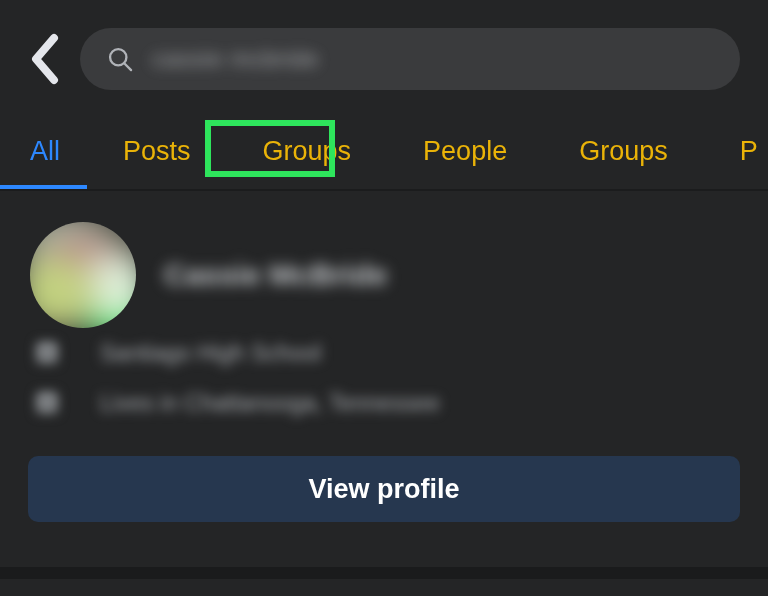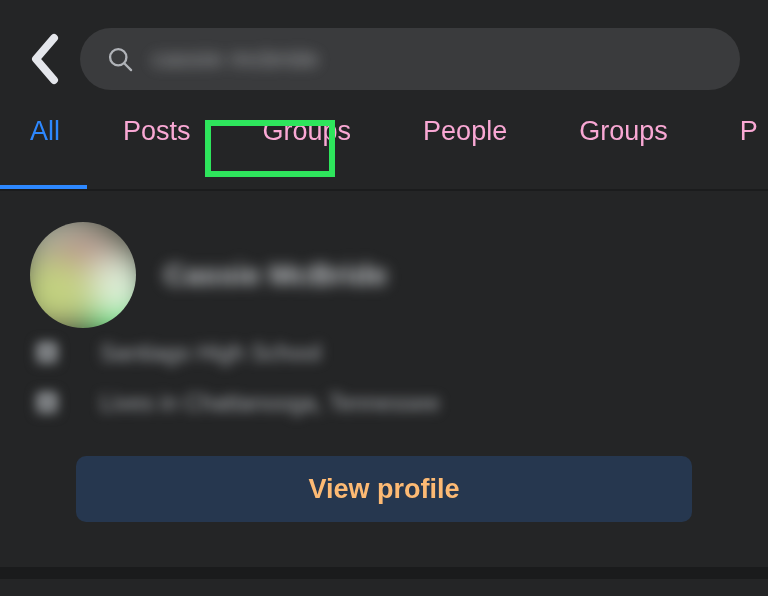--- a/index.html
+++ b/index.html
@@ -86,29 +86,30 @@
     height: 72px;
     background: #242526;
     display: flex;
     align-items: flex-start;
     overflow: hidden;
   }
   .tab {
     position: relative;
     height: 72px;
     display: flex;
+    align-items: center;
     justify-content: center;
     padding: 0 36px;
     box-sizing: border-box;
     cursor: pointer;
     flex: 0 0 auto;
   }
   .tab .tab-label {
     font-size: 27px;
-    color: #f9a8d4;
+    color: #eab308;
     white-space: nowrap;
     line-height: 1;
     padding-bottom: 6px;
   }
   .tab.active .tab-label { color: #2d88ff; }
   .tab.active::after {
     content: "";
     position: absolute;
     left: 0;
     right: 0;
@@ -213,27 +214,27 @@
     margin-left: 40px;
     font-size: 23px;
     color: #a9acb0;
     white-space: nowrap;
     filter: blur(6px);
     user-select: none;
   }
 
   .view-profile-btn {
     display: block;
-    width: 616px;
+    width: 712px;
     height: 66px;
     margin: 28px auto 0 auto;
     background: #26374f;
     border: none;
     border-radius: 10px;
-    color: #fdba74;
+    color: #ffffff;
     font-family: "Liberation Sans", sans-serif;
     font-size: 27px;
     font-weight: bold;
     cursor: pointer;
     padding: 0;
   }
 
   .bottom-band {
     position: absolute;
     left: 0;

